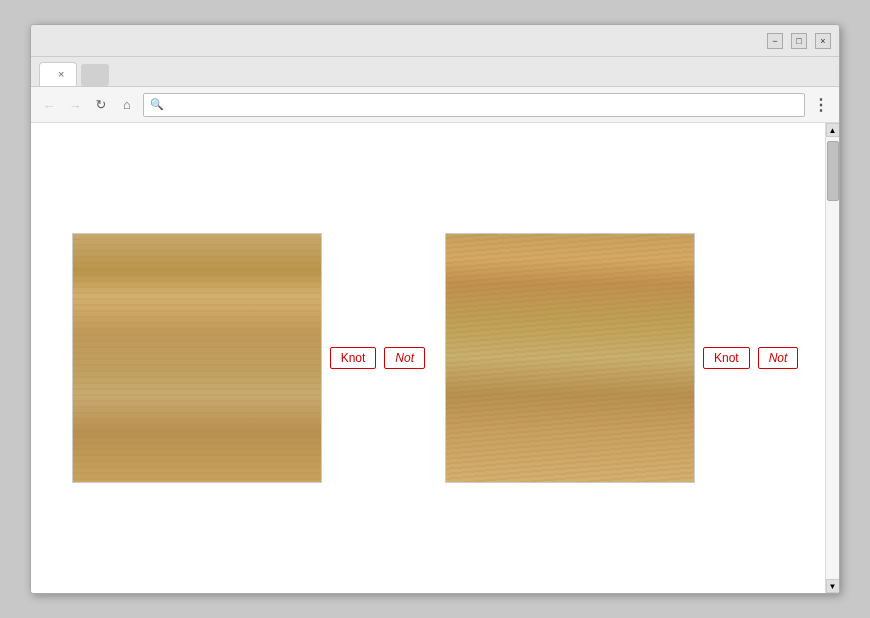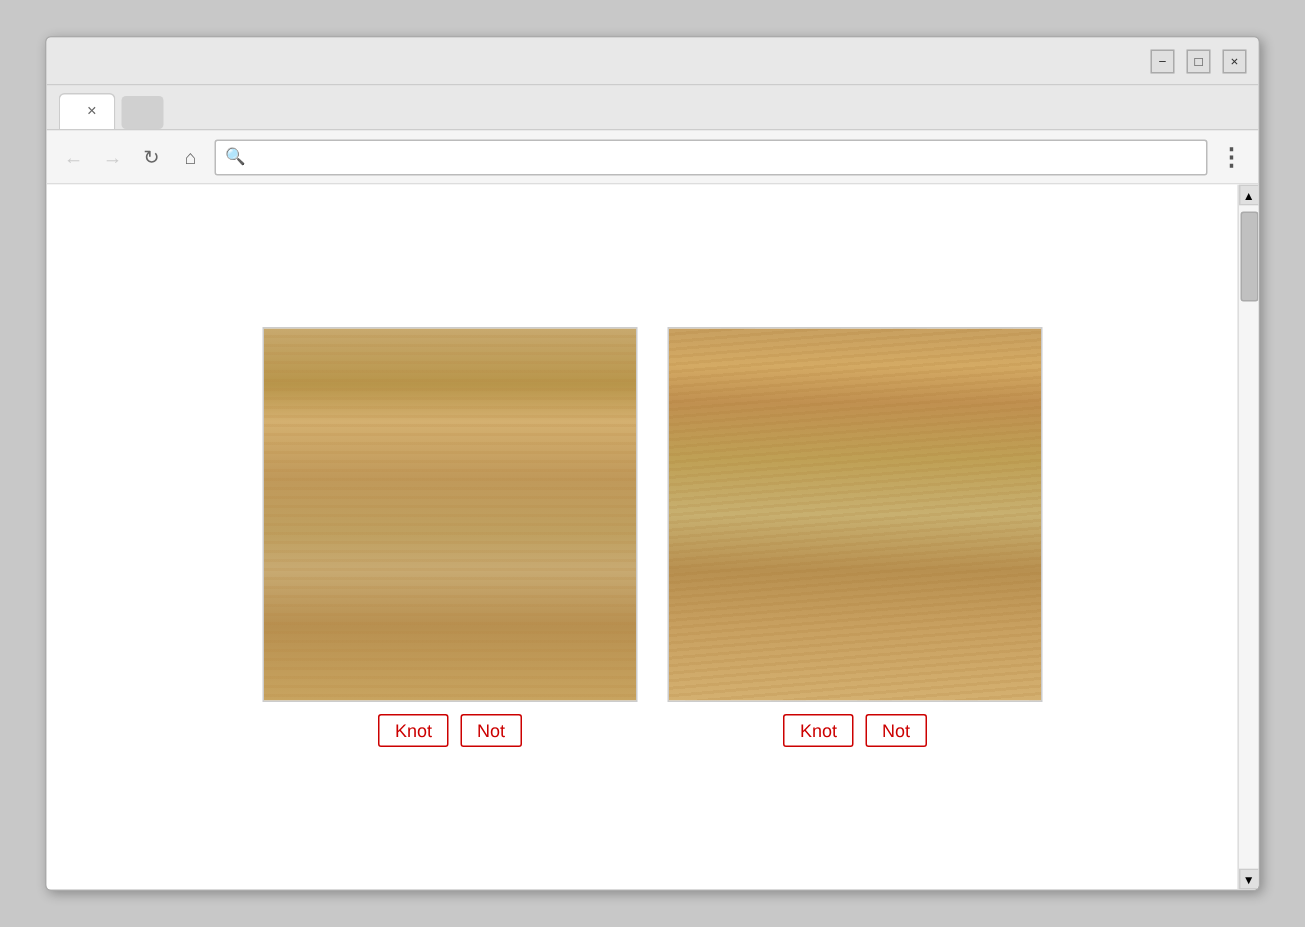--- a/index.html
+++ b/index.html
@@ -230,21 +230,21 @@
     }
 
     .images-row {
       display: flex;
       gap: 20px;
       align-items: flex-start;
     }
 
     .image-card {
       display: flex;
-      flex-direction: column;
+      flex-direction: row;
       align-items: center;
       gap: 8px;
     }
 
     .wood-image {
       width: 250px;
       height: 250px;
       display: block;
       overflow: hidden;
       border: 1px solid #ccc;
@@ -310,20 +310,21 @@
     }
 
     .action-btn.knot {
       color: #cc0000;
       border-color: #cc0000;
     }
 
     .action-btn.not {
       color: #cc0000;
       border-color: #cc0000;
+      font-style: italic;
     }
   </style>
 </head>
 <body>
 
 <div class="window">
 
   <div class="title-bar">
     <div class="title-bar-controls">
       <div class="title-bar-btn">−</div>

